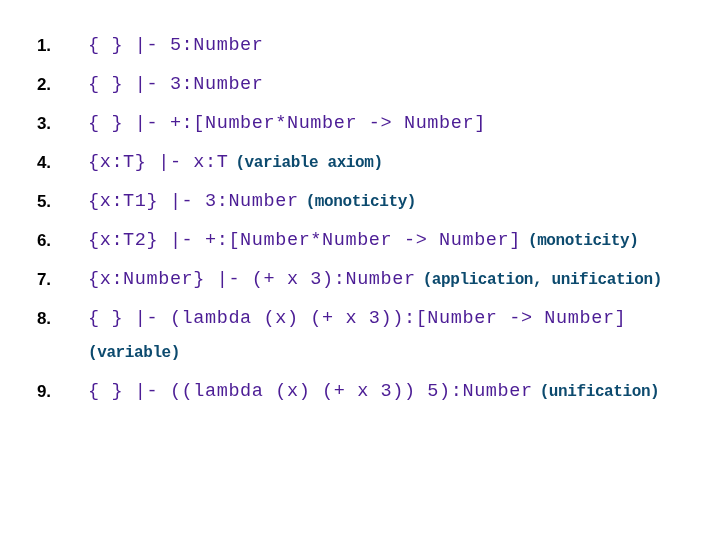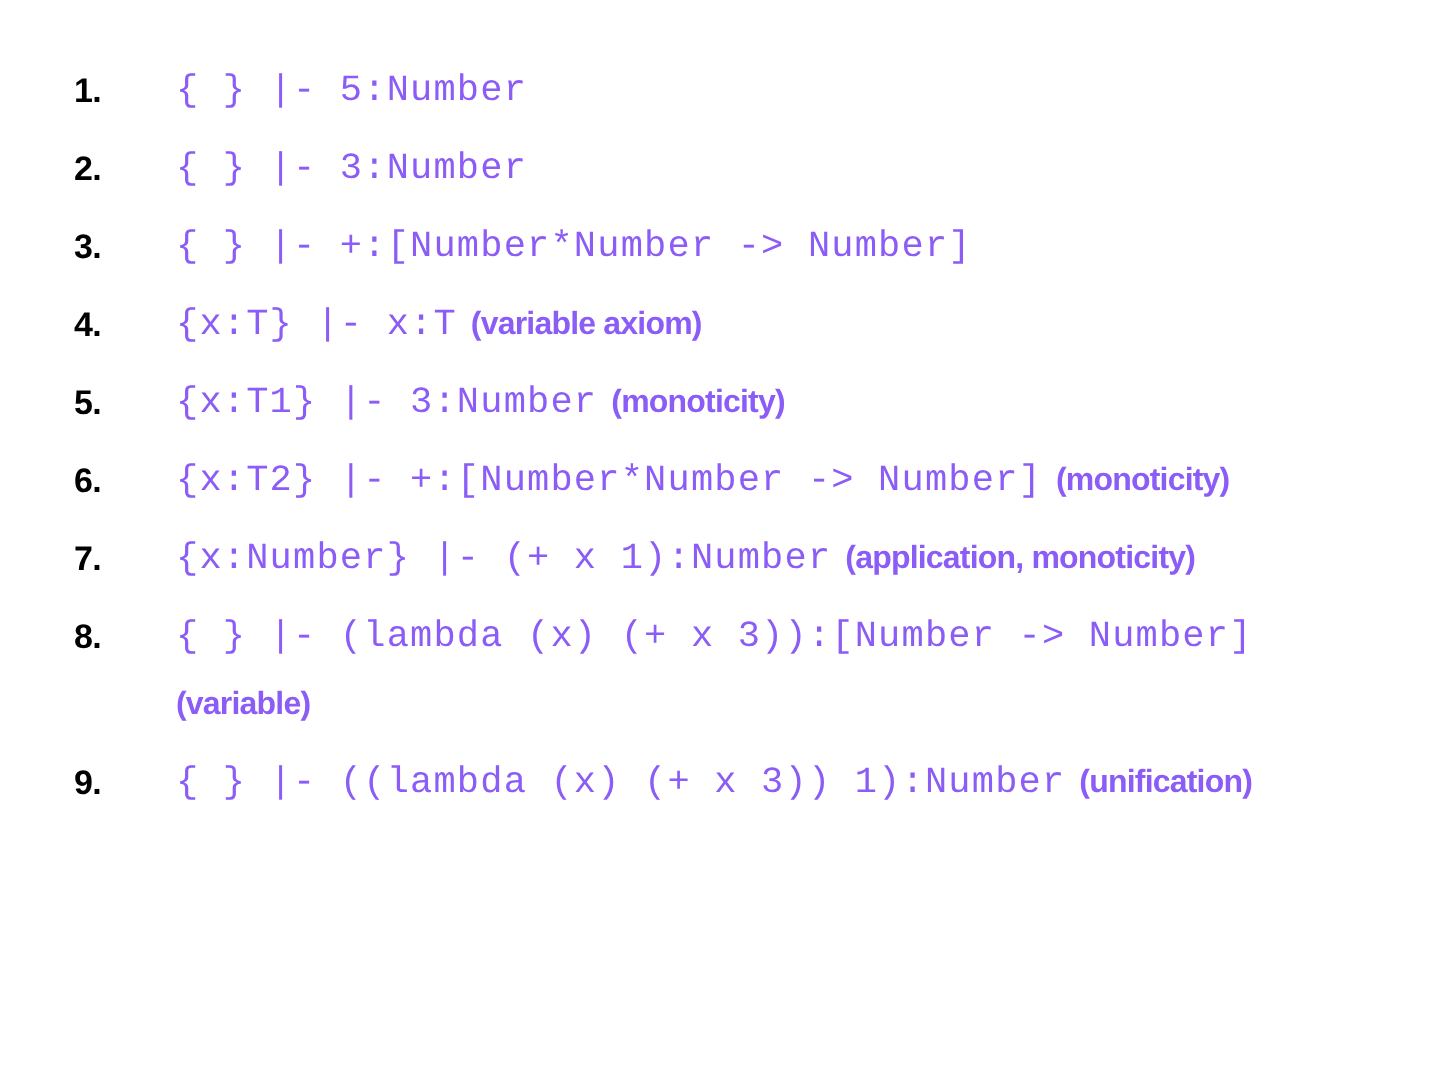--- a/index.html
+++ b/index.html
@@ -55,30 +55,30 @@
   .item-body {
     font-size: 0;
     line-height: 30px;
     color: #000000;
   }
 
   .code {
     font-family: "Liberation Mono", "DejaVu Sans Mono", monospace;
     font-size: 18.5px;
     letter-spacing: 0.6px;
-    color: #8b5cf6;
+    color: #4c1d95;
     white-space: pre-wrap;
     vertical-align: baseline;
   }
 
   .note {
-    font-family: Liberation Sans, sans-serif;
+    font-family: Liberation Mono, monospace;
     font-size: 16px;
     font-weight: bold;
-    color: #8b5cf6;
+    color: #0c4a6e;
     letter-spacing: -0.4px;
     vertical-align: baseline;
     white-space: pre-wrap;
   }
 
   .gap {
     display: inline-block;
     width: 7px;
     font-size: 18px;
   }
@@ -127,32 +127,32 @@
     <li class="deriv-item">
       <span class="item-number">6.</span>
       <span class="item-body">
         <span class="code">{x:T2} |- +:[Number*Number -&gt; Number]</span><span class="gap"></span><span class="note">(monoticity)</span>
       </span>
     </li>
 
     <li class="deriv-item">
       <span class="item-number">7.</span>
       <span class="item-body">
-        <span class="code">{x:Number} |- (+ x 1):Number</span><span class="gap"></span><span class="note">(application, monoticity)</span>
+        <span class="code">{x:Number} |- (+ x 3):Number</span><span class="gap"></span><span class="note">(application, unification)</span>
       </span>
     </li>
 
     <li class="deriv-item">
       <span class="item-number">8.</span>
       <span class="item-body">
         <span class="code">{ } |- (lambda (x) (+ x 3)):[Number -&gt; Number]</span><span class="gap"></span><span class="note">(variable)</span>
       </span>
     </li>
 
     <li class="deriv-item">
       <span class="item-number">9.</span>
       <span class="item-body">
-        <span class="code">{ } |- ((lambda (x) (+ x 3)) 1):Number</span><span class="gap"></span><span class="note">(unification)</span>
+        <span class="code">{ } |- ((lambda (x) (+ x 3)) 5):Number</span><span class="gap"></span><span class="note">(unification)</span>
       </span>
     </li>
 
   </ol>
 </div>
 
 </body></html>

